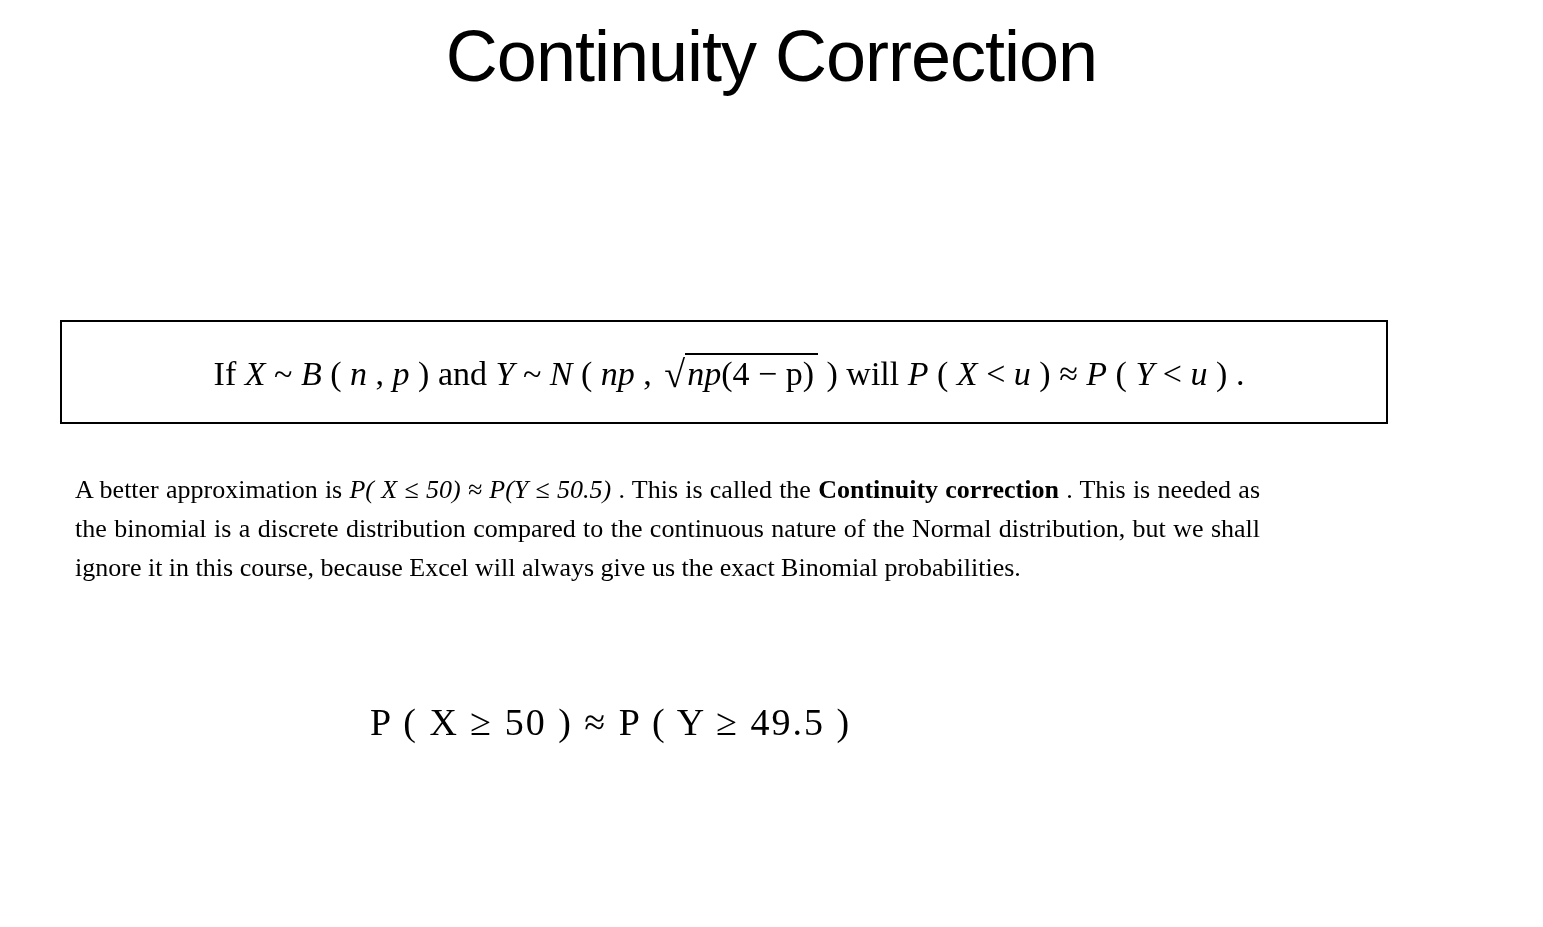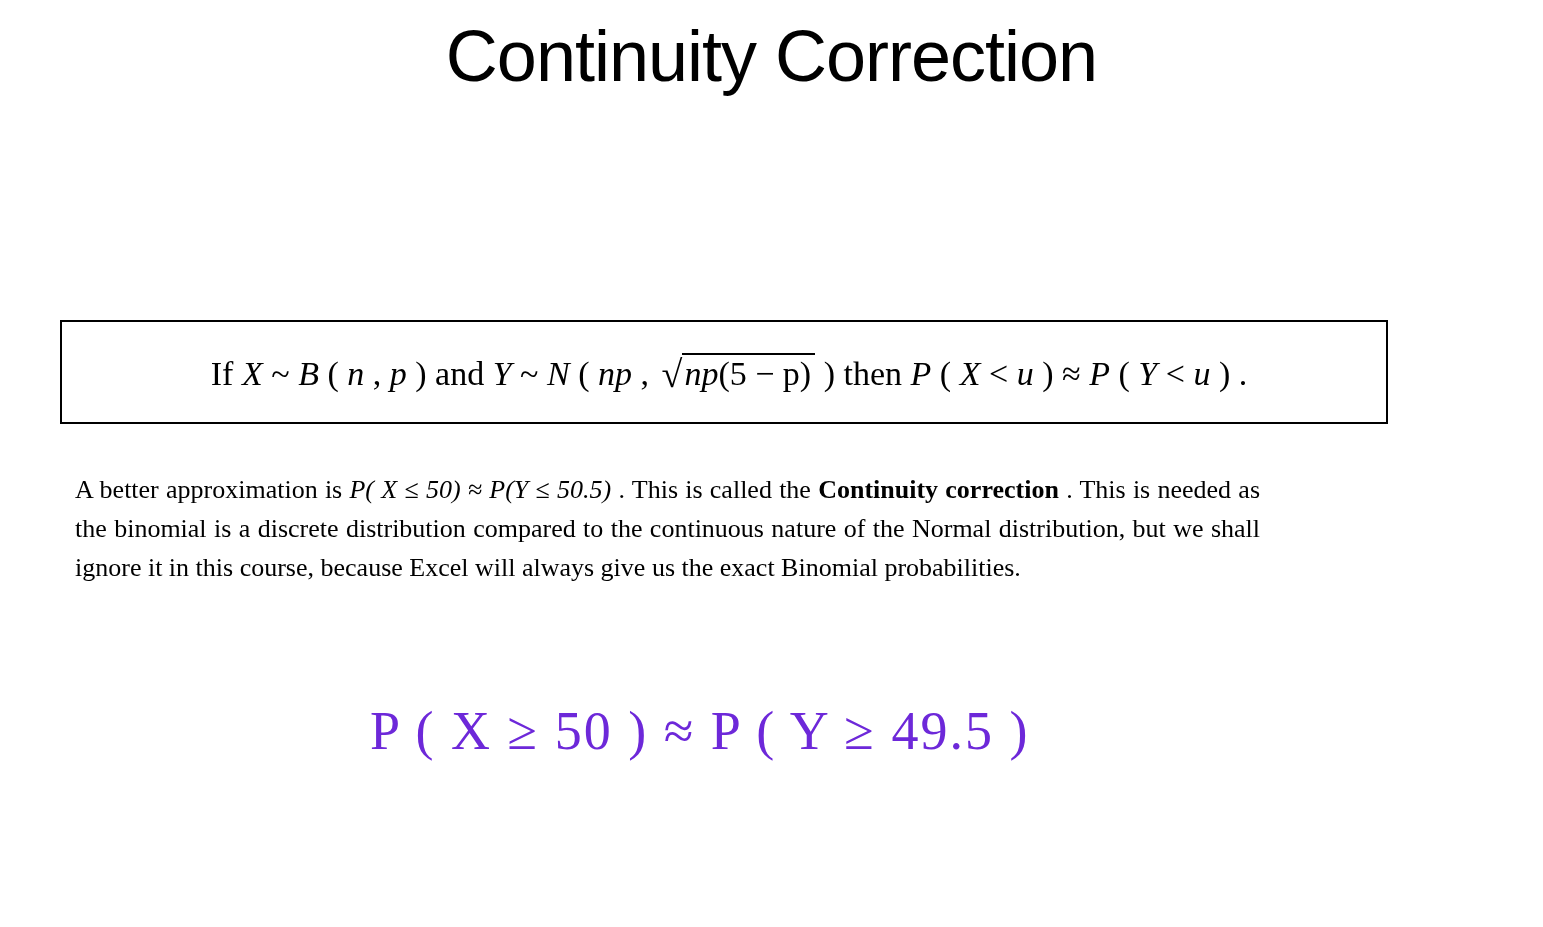--- a/index.html
+++ b/index.html
@@ -70,22 +70,22 @@
     line-height: 1.5;
     text-align: justify;
   }
   .body-text .bold { font-weight: bold; }
   .handwriting {
     position: absolute;
     top: 700px;
     left: 370px;
     width: 1000px;
     font-family: "Comic Sans MS", "Segoe Script", cursive;
-    font-size: 54px;
-    color: #6d28d9;
+    font-size: 38px;
+    color: #000000;
     letter-spacing: 2px;
     white-space: nowrap;
   }
 </style>
 </head>
 <body>
 
 <div class="slide">
 
   <div class="title">Continuity Correction</div>
@@ -100,23 +100,23 @@
     <span>, </span>
     <span class="math-i">p</span>
     <span>)</span>
     <span class="and"> and </span>
     <span class="math-i">Y</span>
     <span> ~ </span>
     <span class="math-i">N</span>
     <span>(</span>
     <span class="math-i">np</span>
     <span>, </span>
-    <span class="sqrt"><span class="radicand"><span class="math-i">np</span><span>(5 − p)</span></span></span>
+    <span class="sqrt"><span class="radicand"><span class="math-i">np</span><span>(4 − p)</span></span></span>
     <span>)</span>
-    <span class="then"> then </span>
+    <span class="then"> will </span>
     <span class="math-i">P</span>
     <span>(</span>
     <span class="math-i">X</span>
     <span> &lt; </span>
     <span class="math-i">u</span>
     <span>)</span>
     <span> ≈ </span>
     <span class="math-i">P</span>
     <span>(</span>
     <span class="math-i">Y</span>

